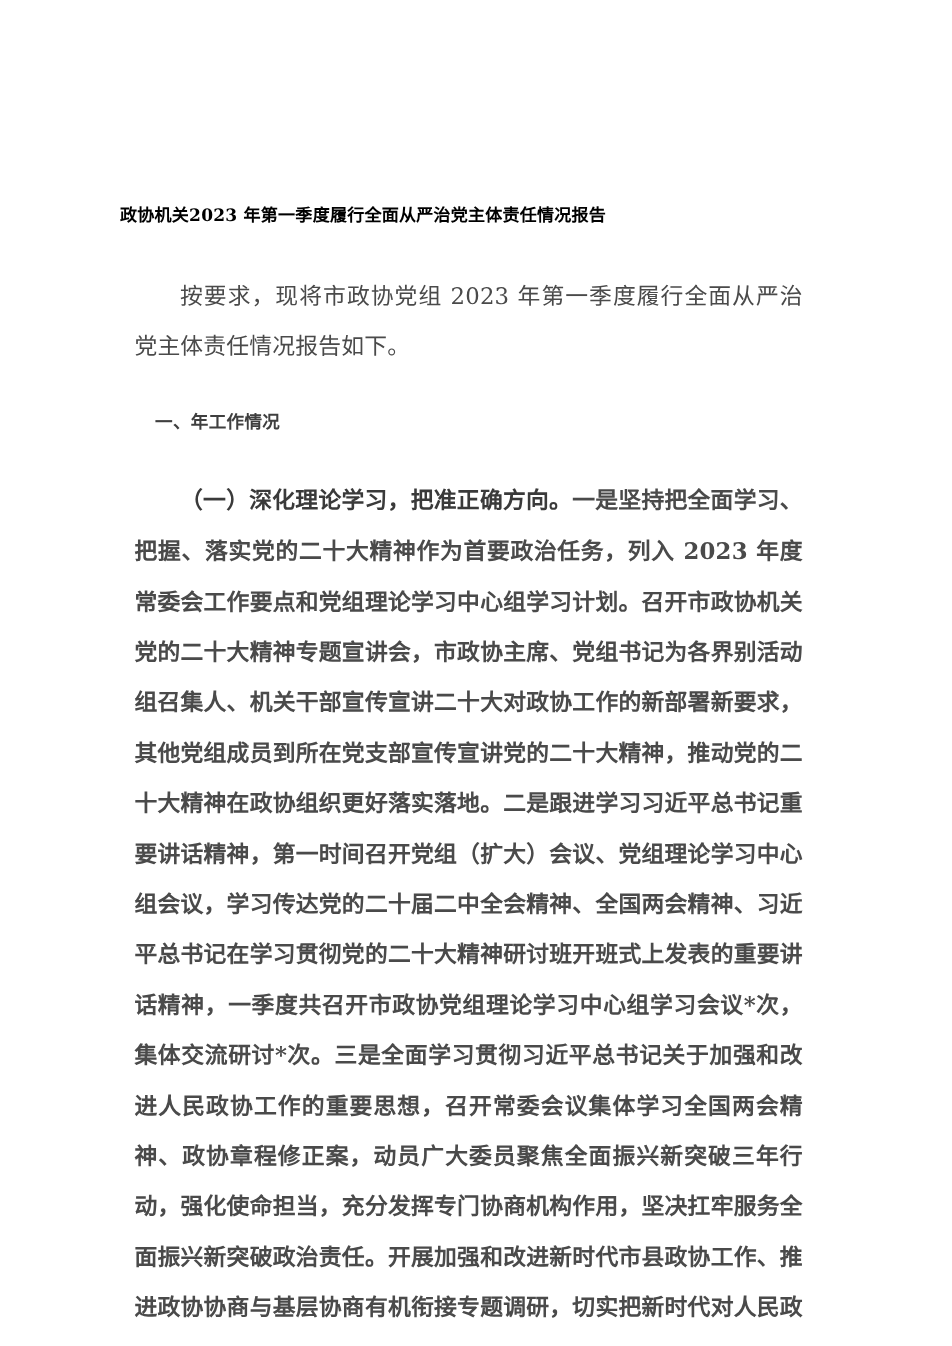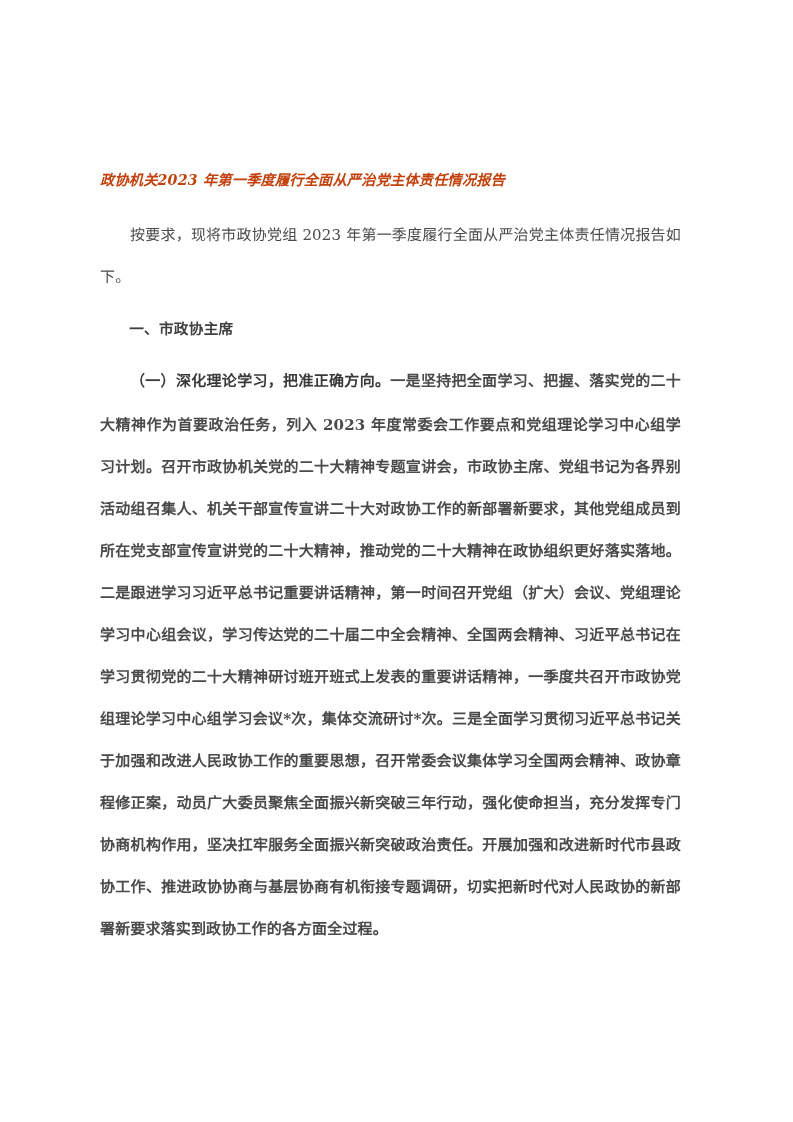--- a/index.html
+++ b/index.html
@@ -30,38 +30,37 @@
     position: absolute;
     left: 100px;
     top: 168px;
     width: 581px;
   }
 
   
   .doc-title {
     font-size: 14.2px;
     font-weight: bold;
-    color: #c2410c;
+    color: #000000;
     line-height: 24px;
     letter-spacing: 0.2px;
     margin: 0 0 0 0;
     white-space: nowrap;
     text-align: left;
-    font-style: italic;
   }
 
   
   .para {
-    font-size: 15px;
+    font-size: 19px;
     color: #4a4a4a;
     line-height: 42px;
     text-align: justify;
     text-justify: inter-ideograph;
     text-align-last: left;
-    margin: 0;
+    margin: 12px;
     letter-spacing: 0.15px;
     word-break: break-all;
   }
 
   .para.indent {
     text-indent: 2em;
   }
 
   
   .gap-intro { height: 22px; }
@@ -96,21 +95,21 @@
   <div class="content">
 
     <h1 class="doc-title">政协机关2023 年第一季度履行全面从严治党主体责任情况报告</h1>
 
     <div class="gap-intro"></div>
 
     <p class="para indent">按要求，现将市政协党组 2023 年第一季度履行全面从严治党主体责任情况报告如下。</p>
 
     <div class="gap-sec"></div>
 
-    <h2 class="section-heading">一、市政协主席</h2>
+    <h2 class="section-heading">一、年工作情况</h2>
 
     <div class="gap-sec"></div>
 
     <p class="para indent">
       <span class="bold-lead">（一）深化理论学习，把准正确方向。</span><span class="plain">一是坚持把全面学习、把握、落实党的二十大精神作为首要政治任务，列入 2023 年度常委会工作要点和党组理论学习中心组学习计划。召开市政协机关党的二十大精神专题宣讲会，市政协主席、党组书记为各界别活动组召集人、机关干部宣传宣讲二十大对政协工作的新部署新要求，其他党组成员到所在党支部宣传宣讲党的二十大精神，推动党的二十大精神在政协组织更好落实落地。二是跟进学习习近平总书记重要讲话精神，第一时间召开党组（扩大）会议、党组理论学习中心组会议，学习传达党的二十届二中全会精神、全国两会精神、习近平总书记在学习贯彻党的二十大精神研讨班开班式上发表的重要讲话精神，一季度共召开市政协党组理论学习中心组学习会议*次，集体交流研讨*次。三是全面学习贯彻习近平总书记关于加强和改进人民政协工作的重要思想，召开常委会议集体学习全国两会精神、政协章程修正案，动员广大委员聚焦全面振兴新突破三年行动，强化使命担当，充分发挥专门协商机构作用，坚决扛牢服务全面振兴新突破政治责任。开展加强和改进新时代市县政协工作、推进政协协商与基层协商有机衔接专题调研，切实把新时代对人民政协的新部署新要求落实到政协工作的各方面全过程。</span>
     </p>
 
     <div class="gap-sec"></div>
 
 

